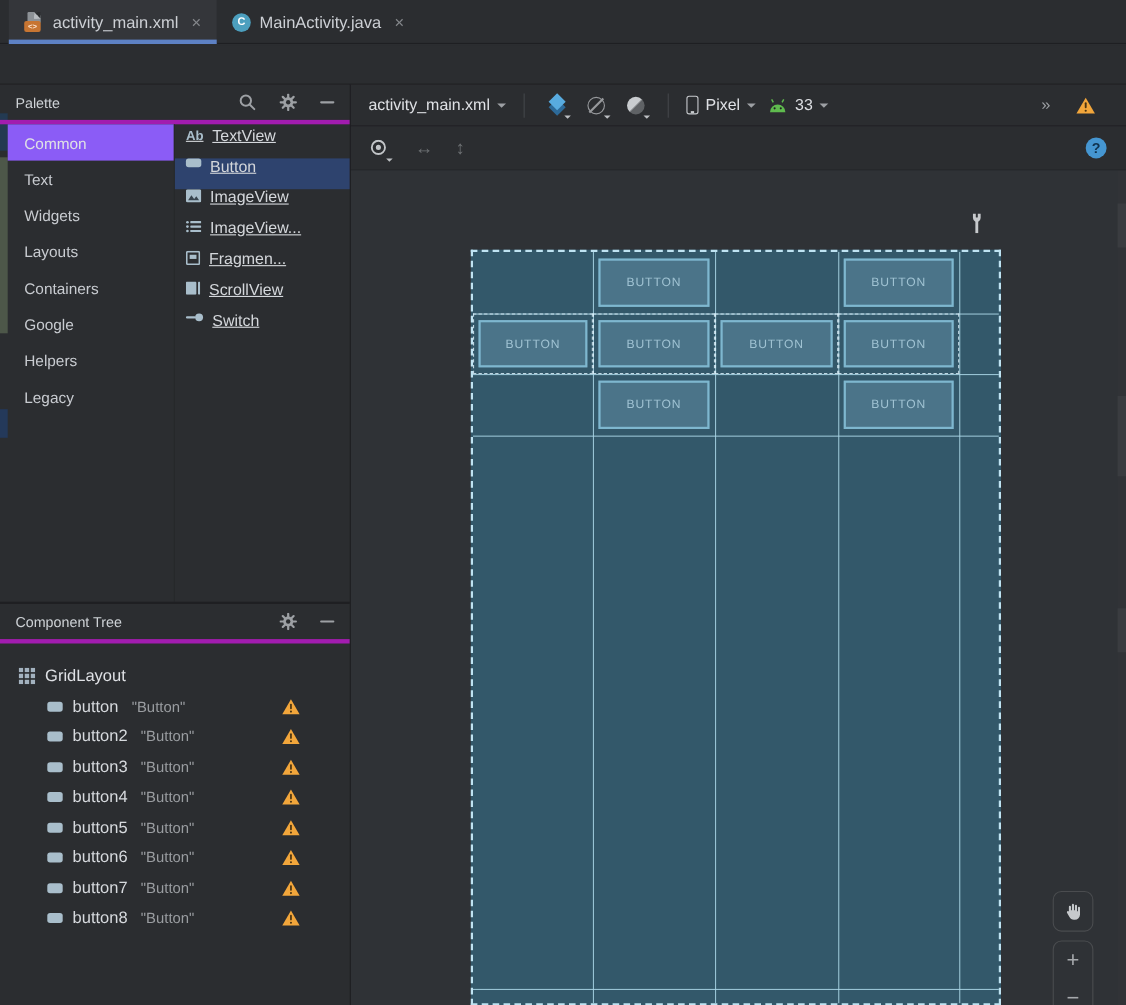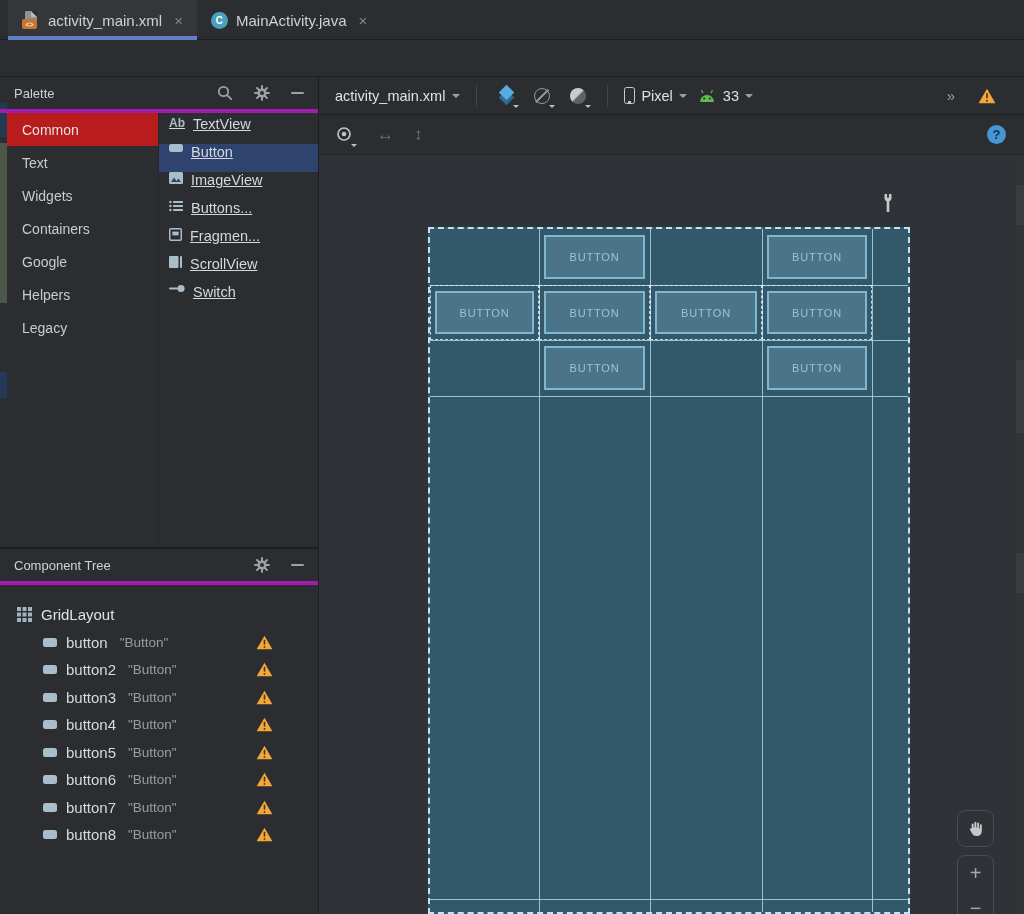--- a/index.html
+++ b/index.html
@@ -38,21 +38,21 @@
   .edge-block { position:absolute; left:0; width:7px; }
   .panel-header { position:absolute; left:0; width:318px; height:36px;
     display:flex; align-items:center; border-bottom:4px solid #a21caf; }
   .panel-title { font-size:13px; color:#CED2D6; padding-left:14px; }
   .ph-icons { margin-left:auto; display:flex; align-items:center; gap:21px; padding-right:14px; }
   .minus-glyph { width:13px; height:2px; background:#9DA0A4; border-radius:1px; }
 
   #palette-cats { position:absolute; left:7px; top:36px; width:151px; height:434px; }
   .pal-cat { height:33px; display:flex; align-items:center; padding-left:15px;
     font-size:14px; color:#C8CBD0; }
-  .pal-cat.selected { background:#b91c1c; color:#DFE1E5; }
+  .pal-cat.selected { background:#8b5cf6; color:#DFE1E5; }
   #pal-col-divider { position:absolute; left:158px; top:36px; width:1px; height:434px; background:#26282B; }
   #palette-items { position:absolute; left:159px; top:36px; width:159px; height:434px; padding-top:3px; }
   .pal-item { height:28px; display:flex; align-items:flex-start; gap:8px; padding-left:10px;
     font-size:14.5px; color:#D4D7DB;text-decoration:underline; }
   .pal-item.selected { background:#2E436E; }
   .pi-ab { font-size:12px; font-weight:bold; color:#A9BECB; width:16px; }
   .pi-btn { width:14px; height:8px; background:#A9BECB; border-radius:2.5px; display:inline-block; }
   .pal-item svg, .pal-item .pi-ab, .pal-item .pi-btn { flex:0 0 auto; }
 
   #pal-splitter { position:absolute; left:0; top:470px; width:318px; height:2px; background:#1E1F22; }
@@ -172,20 +172,21 @@
         <circle cx="8" cy="8" r="2" fill="#2B2D30"></circle>
       </svg>
       <span class="minus-glyph"></span>
     </span>
   </div>
 
   <div id="palette-cats">
       <div class="pal-cat selected">Common</div>
       <div class="pal-cat">Text</div>
       <div class="pal-cat">Widgets</div>
+      <div class="pal-cat">Layouts</div>
       <div class="pal-cat">Containers</div>
       <div class="pal-cat">Google</div>
       <div class="pal-cat">Helpers</div>
       <div class="pal-cat">Legacy</div>
     </div>
   <div id="pal-col-divider"></div>
   <div id="palette-items">
       <div class="pal-item">
         <span class="pi-ab">Ab</span>
         <span>TextView</span>
@@ -203,21 +204,21 @@
       </div>
       <div class="pal-item">
         <svg width="14" height="12" viewBox="0 0 14 12" fill="#A9BECB">
           <circle cx="1.4" cy="2" r="1.2"></circle>
           <rect x="4" y="1" width="10" height="2" rx="0.6"></rect>
           <circle cx="1.4" cy="6" r="1.2"></circle>
           <rect x="4" y="5" width="10" height="2" rx="0.6"></rect>
           <circle cx="1.4" cy="10" r="1.2"></circle>
           <rect x="4" y="9" width="10" height="2" rx="0.6"></rect>
         </svg>
-        <span>Buttons...</span>
+        <span>ImageView...</span>
       </div>
       <div class="pal-item">
         <svg width="13" height="13" viewBox="0 0 13 13">
           <rect x="0.75" y="0.75" width="11.5" height="11.5" rx="1" fill="none" stroke="#A9BECB" stroke-width="1.5"></rect>
           <rect x="3.4" y="3.6" width="6.2" height="3.8" fill="#A9BECB"></rect>
         </svg>
         <span>Fragmen...</span>
       </div>
       <div class="pal-item">
         <svg width="13" height="12" viewBox="0 0 13 12">

